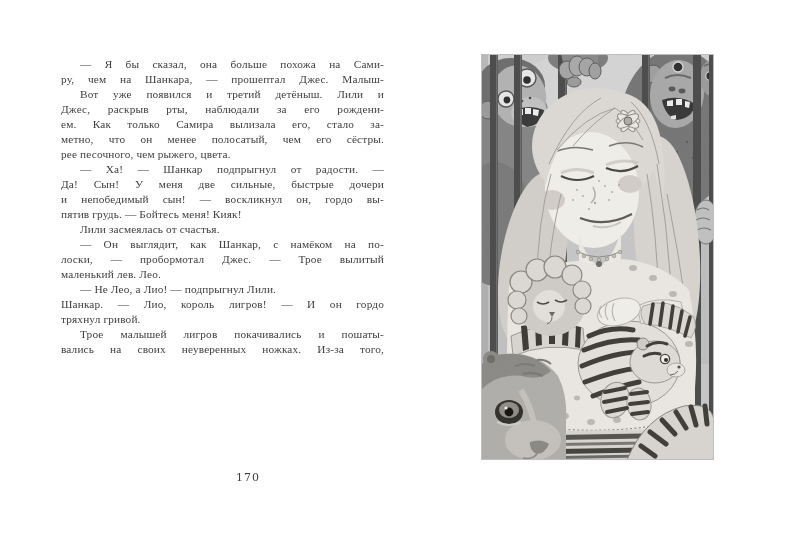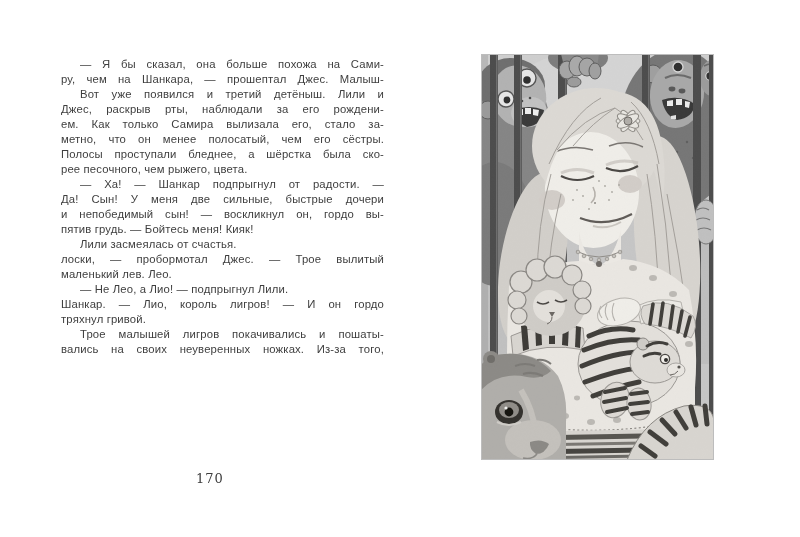--- a/index.html
+++ b/index.html
@@ -1,48 +1,48 @@
 <!DOCTYPE html>
 <html><head>
 <meta charset="utf-8">
 <style>
   html,body{margin:0;padding:0;background:#ffffff;}
   #page{position:relative;width:800px;height:537px;background:#ffffff;overflow:hidden;
         font-family:"Liberation Sans",sans-serif;}
   
   .textcol{position:absolute;left:61px;top:57px;width:323px;
            font-size:11.3px;line-height:15px;letter-spacing:.15px;color:#3e3e3e;}
-  .line{height:15px;text-align:justify;text-align-last:justify;}
+  .line{height:15px;text-align:justify;text-align-last:justify;font-family:Liberation Serif, serif;}
   .line.ps{text-indent:19px;}
   .line.pe{text-align-last:left;}
-  .pagenum{position:absolute;left:160px;top:471px;width:100px;text-align:center;
-           font-family:"DejaVu Serif",serif;font-size:13px;letter-spacing:1px;color:#3d3d3d;}
+  .pagenum{position:absolute;left:160px;top:471px;width:100px;text-align:right;
+           font-family:"DejaVu Serif",serif;font-size:11px;letter-spacing:1px;color:#3d3d3d;}
   
   .illo{position:absolute;left:481px;top:54px;width:233px;height:406px;}
   .illo svg{display:block;width:233px;height:406px;}
 </style>
 </head>
 <body>
 
 <div id="page">
 
   <div class="textcol">
     <div class="line ps">— Я бы сказал, она больше похожа на Сами-</div>
     <div class="line">ру, чем на Шанкара, — прошептал Джес. Малыш-</div>
     <div class="line ps">Вот уже появился и третий детёныш. Лили и</div>
     <div class="line">Джес, раскрыв рты, наблюдали за его рождени-</div>
     <div class="line">ем. Как только Самира вылизала его, стало за-</div>
     <div class="line">метно, что он менее полосатый, чем его сёстры.</div>
-    <div class="line">Полосы проступали бледнее, а шёрстка была ско-</div>
     <div class="line pe">рее песочного, чем рыжего, цвета.</div>
     <div class="line ps">— Ха! — Шанкар подпрыгнул от радости. —</div>
     <div class="line">Да! Сын! У меня две сильные, быстрые дочери</div>
     <div class="line">и непобедимый сын! — воскликнул он, гордо вы-</div>
     <div class="line pe">пятив грудь. — Бойтесь меня! Кияк!</div>
     <div class="line ps pe">Лили засмеялась от счастья.</div>
+    <div class="line ps">— Он выглядит, как Шанкар, с намёком на по-</div>
     <div class="line">лоски, — пробормотал Джес. — Трое вылитый</div>
     <div class="line pe">маленький лев. Лео.</div>
     <div class="line ps pe">— Не Лео, а Лио! — подпрыгнул Лили.</div>
     <div class="line">Шанкар. — Лио, король лигров! — И он гордо</div>
     <div class="line pe">тряхнул гривой.</div>
     <div class="line ps">Трое малышей лигров покачивались и пошаты-</div>
     <div class="line">вались на своих неуверенных ножках. Из-за того,</div>
   </div>
   <div class="pagenum">170</div>
 

